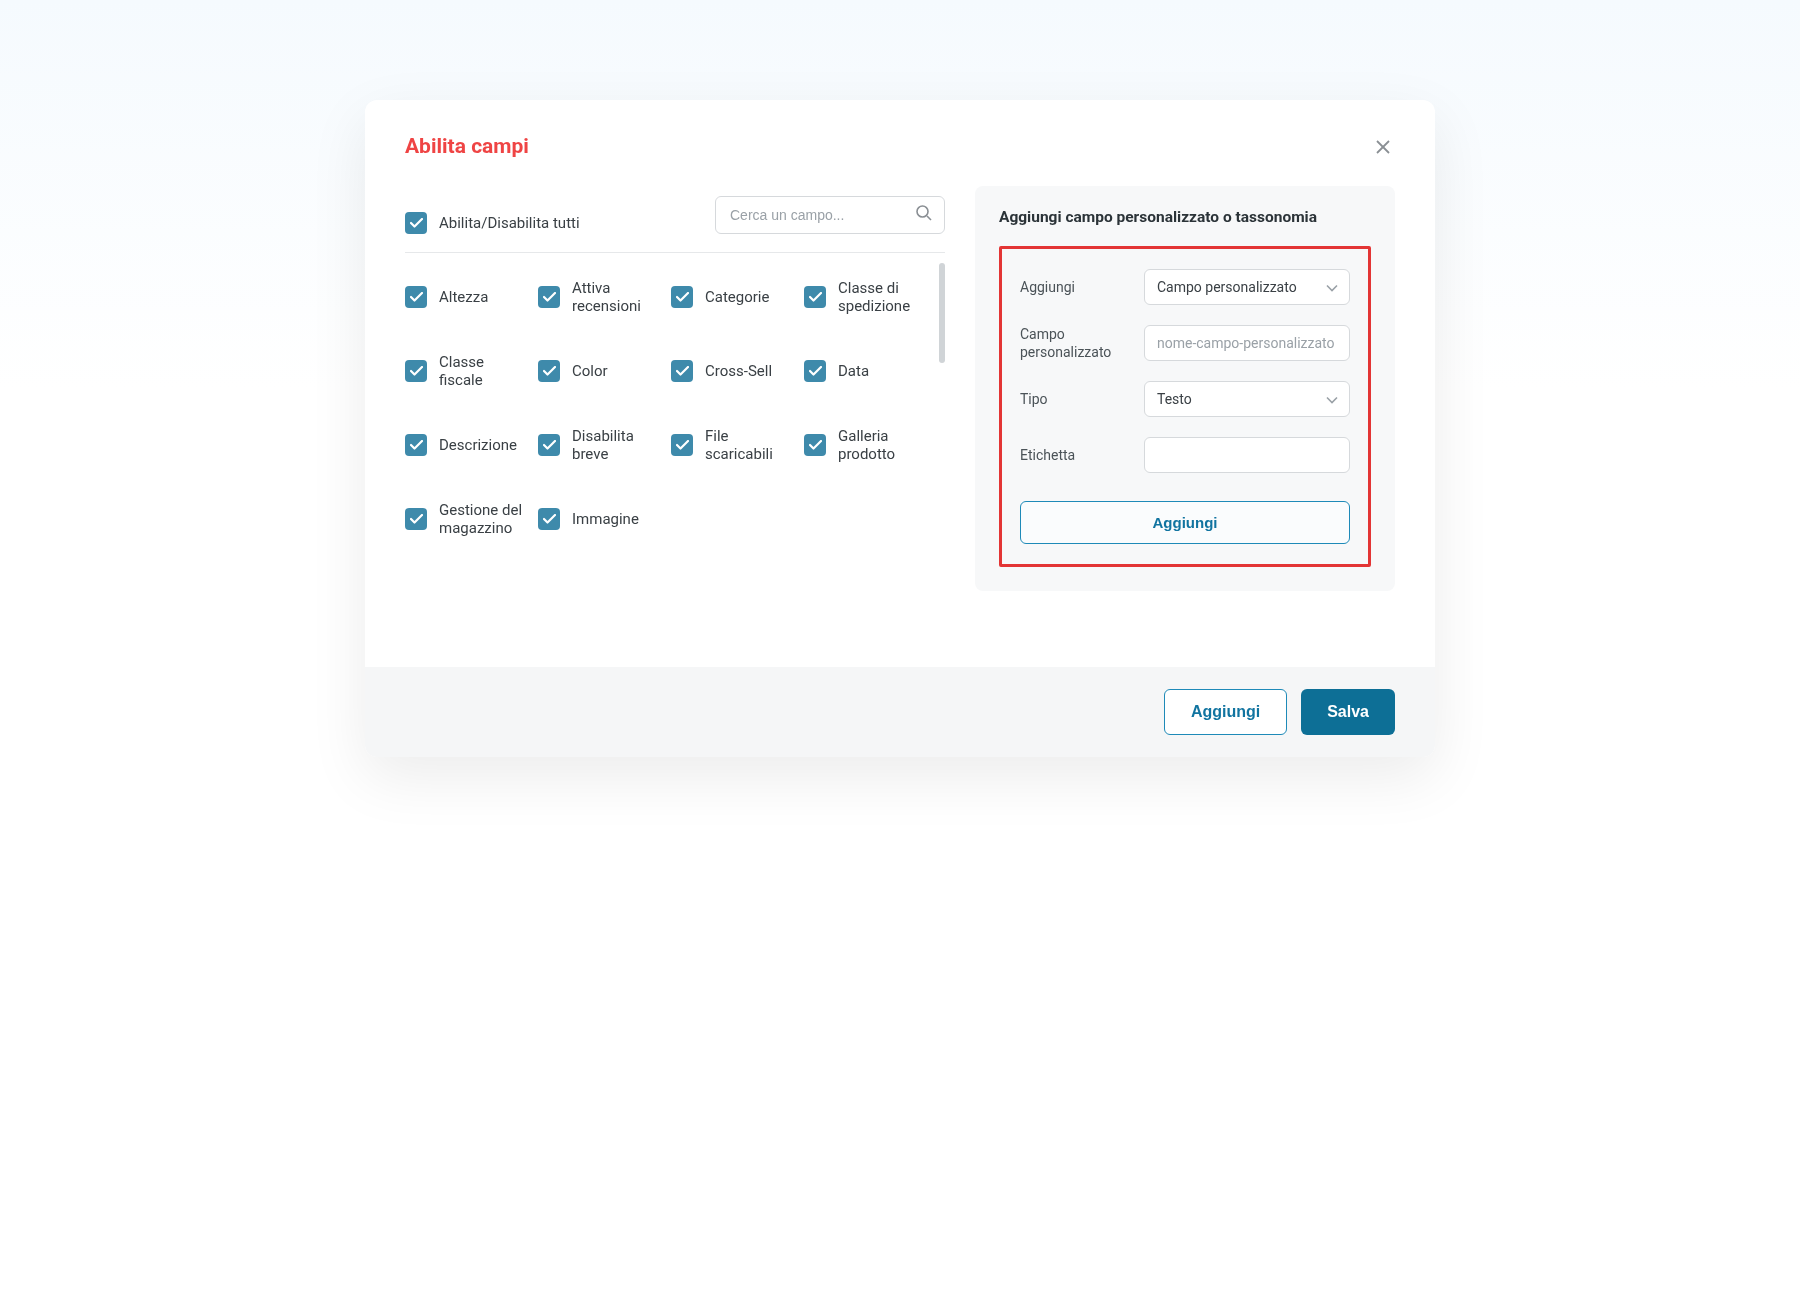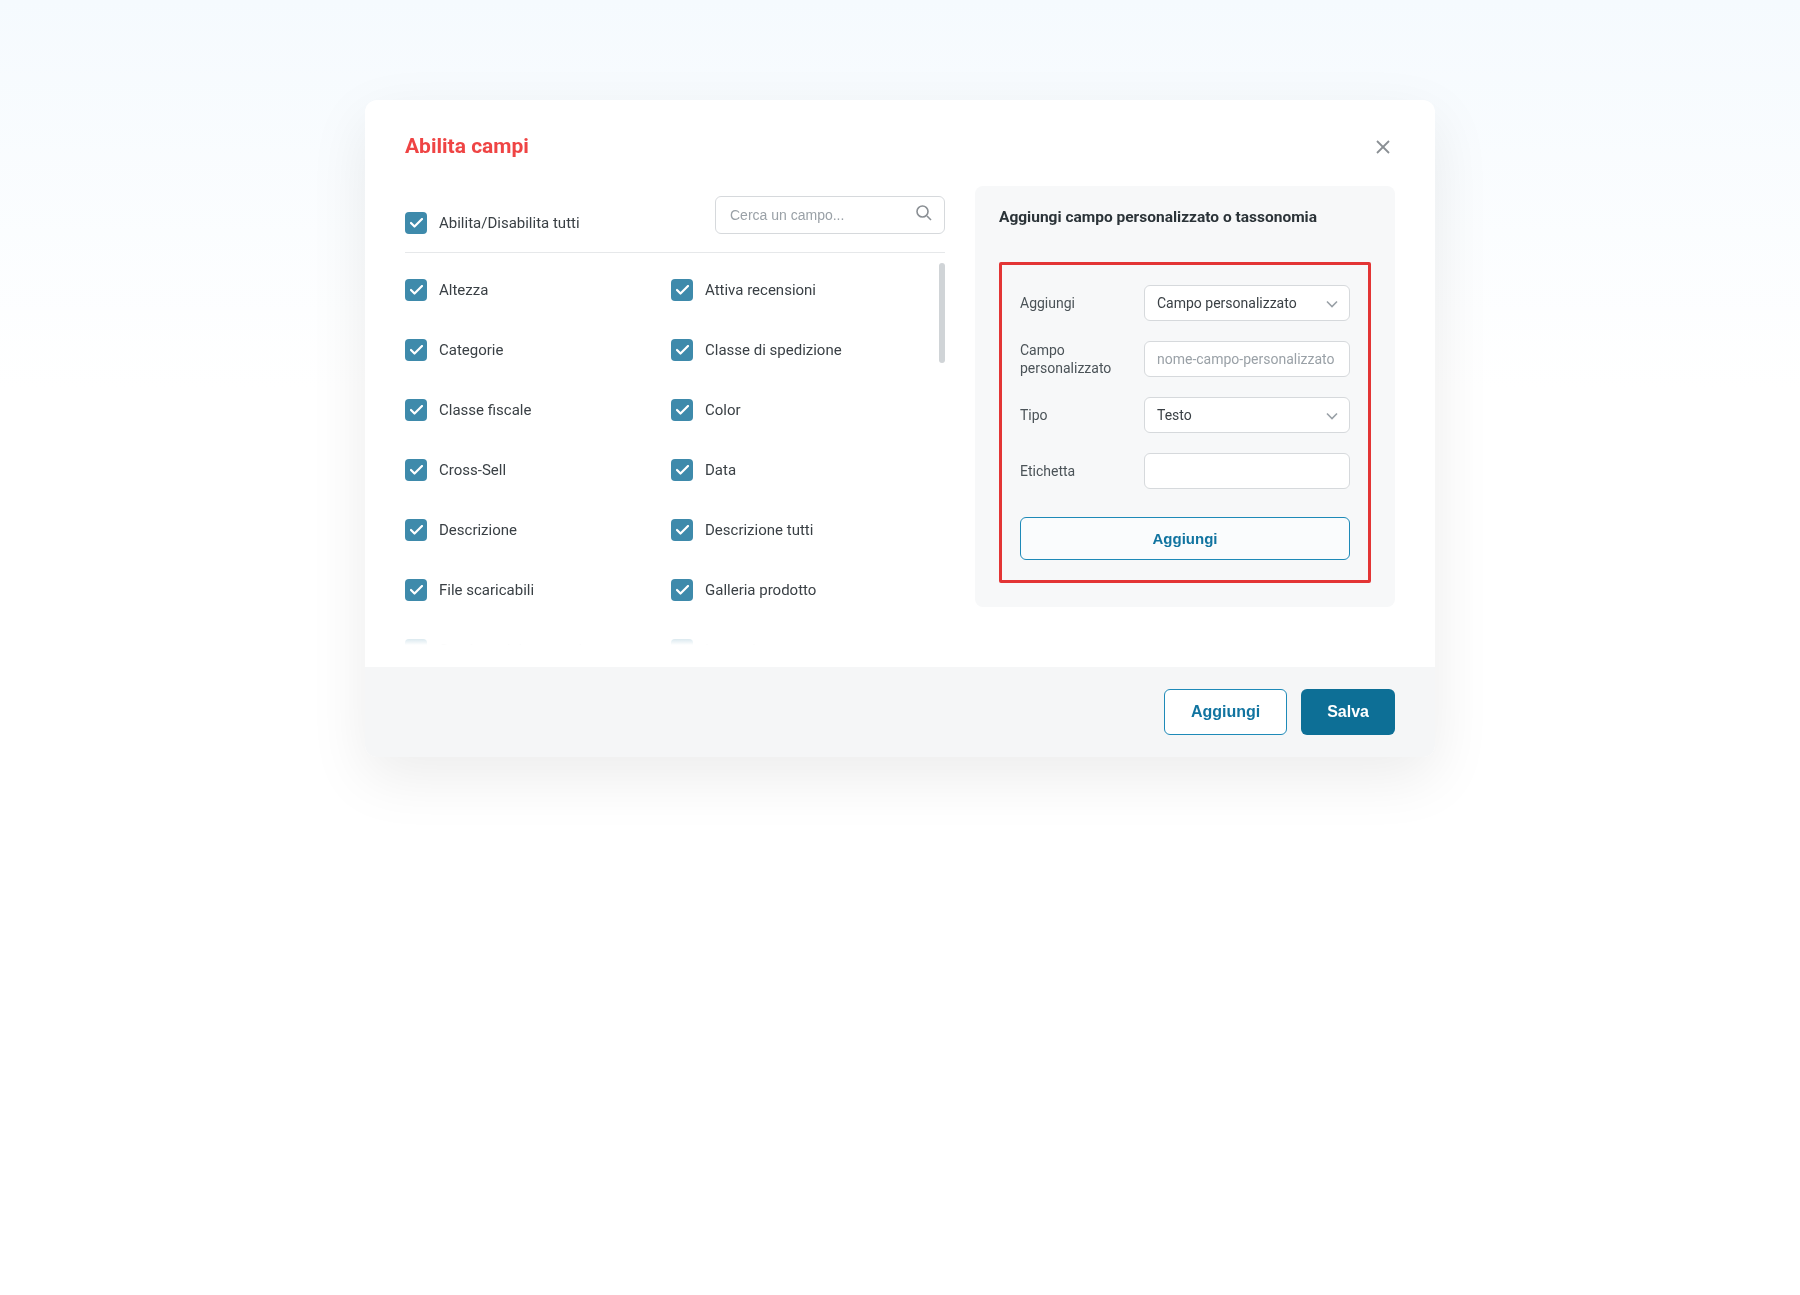--- a/index.html
+++ b/index.html
@@ -98,21 +98,21 @@
   color: #8a8f94;
 }
 .fields-scroll {
   position: relative;
   height: 400px;
   overflow: hidden;
   padding-right: 18px;
 }
 .fields-grid {
   display: grid;
-  grid-template-columns: 1fr 1fr;
+  grid-template-columns: 1fr 1fr 1fr 1fr;
   column-gap: 10px;
   row-gap: 38px;
   padding: 26px 0 10px 0;
 }
 .fade-bottom {
   position: absolute;
   bottom: 0;
   left: 0;
   right: 0;
   height: 40px;
@@ -133,21 +133,21 @@
   background: #f7f8f9;
   border-radius: 8px;
   padding: 22px 24px 24px 24px;
   margin-top: 4px;
   align-self: flex-start;
 }
 .right-title {
   font-size: 15.5px;
   font-weight: 700;
   color: #2b3338;
-  margin-bottom: 36px;
+  margin-bottom: 20px;
 }
 .highlight-box {
   border: 3px solid #e33535;
   border-radius: 2px;
   padding: 20px 18px 20px 18px;
 }
 .form-row {
   display: flex;
   align-items: center;
   gap: 14px;
@@ -332,21 +332,21 @@
                 </svg>
               </span>
               <span class="check-label">Descrizione</span>
             </div>
             <div class="check-group">
               <span class="checkbox">
                 <svg viewBox="0 0 13 10" fill="none" stroke="#fff" stroke-width="2.2" stroke-linecap="round" stroke-linejoin="round">
                   <polyline points="1,5 4.5,8.5 12,1"></polyline>
                 </svg>
               </span>
-              <span class="check-label">Descrizione tutti</span>
+              <span class="check-label">Disabilita breve</span>
             </div>
             <div class="check-group">
               <span class="checkbox">
                 <svg viewBox="0 0 13 10" fill="none" stroke="#fff" stroke-width="2.2" stroke-linecap="round" stroke-linejoin="round">
                   <polyline points="1,5 4.5,8.5 12,1"></polyline>
                 </svg>
               </span>
               <span class="check-label">File scaricabili</span>
             </div>
             <div class="check-group">

